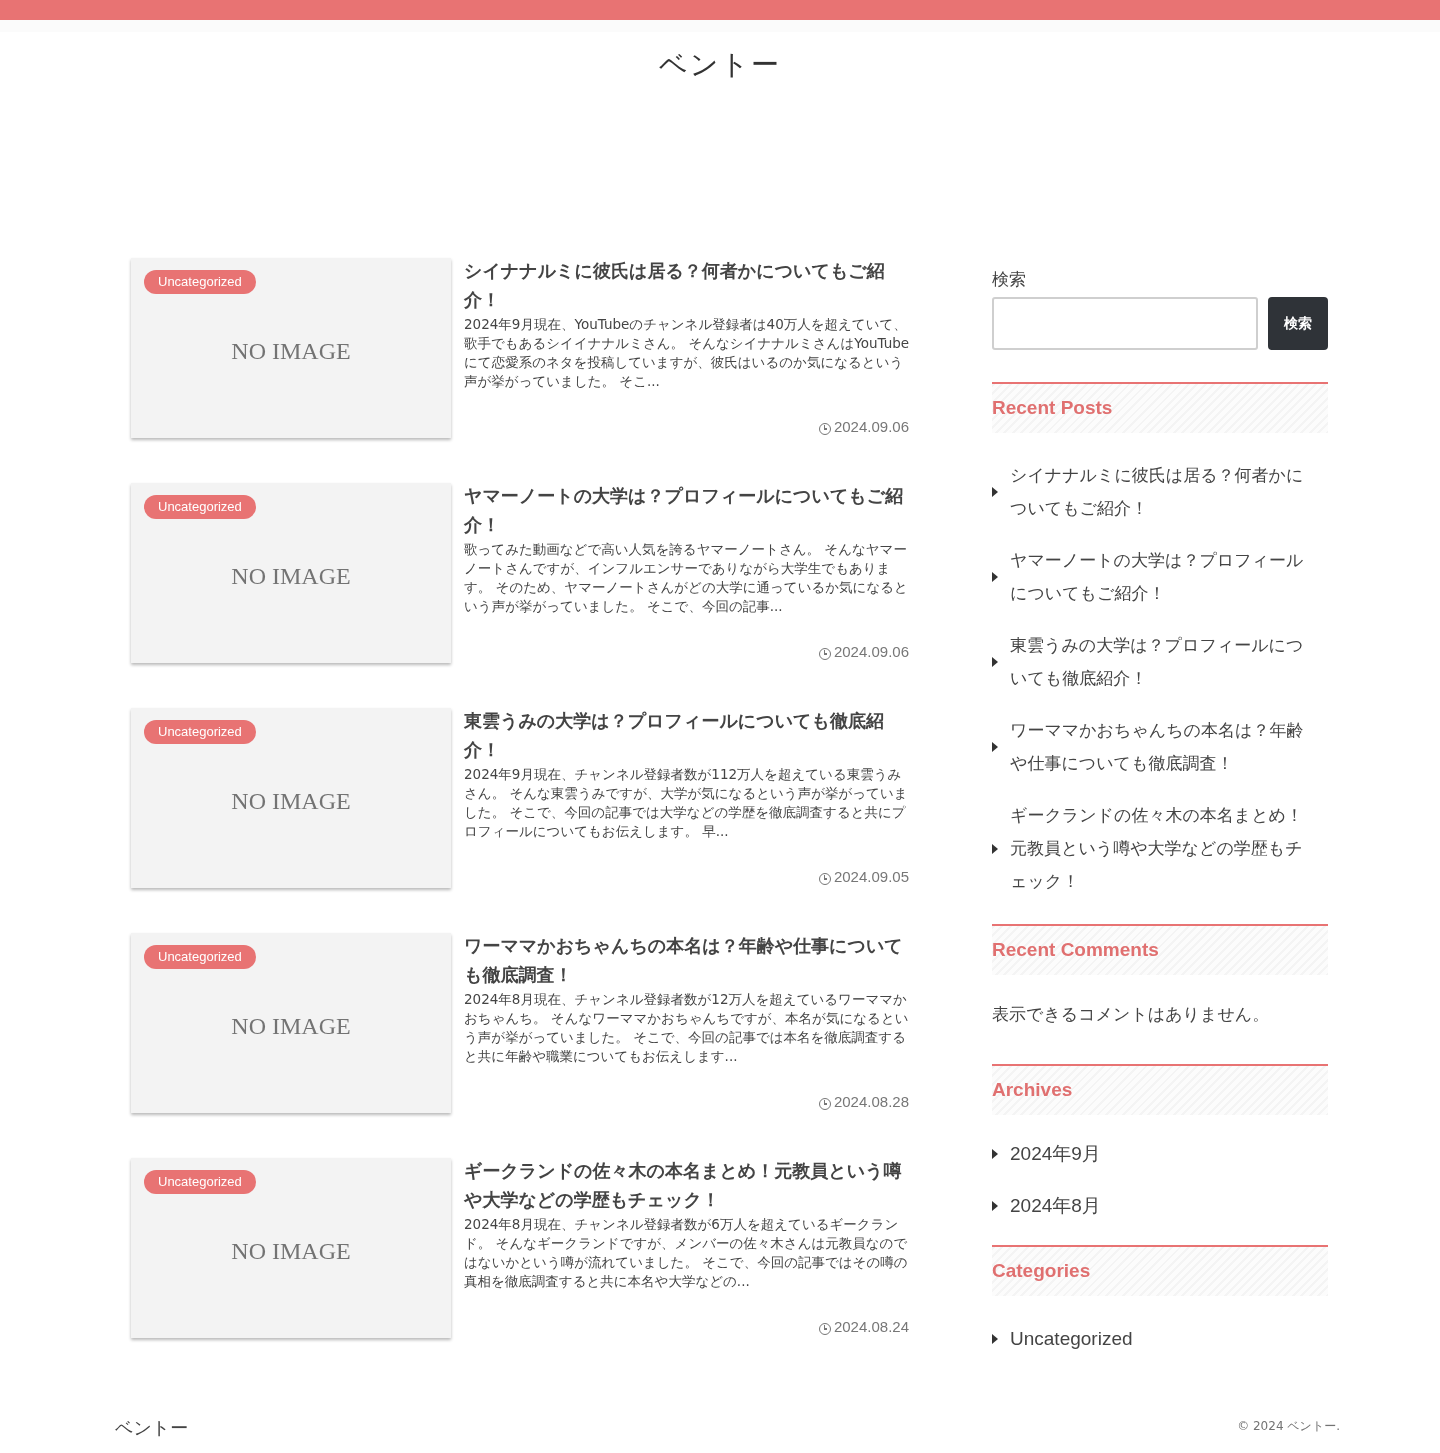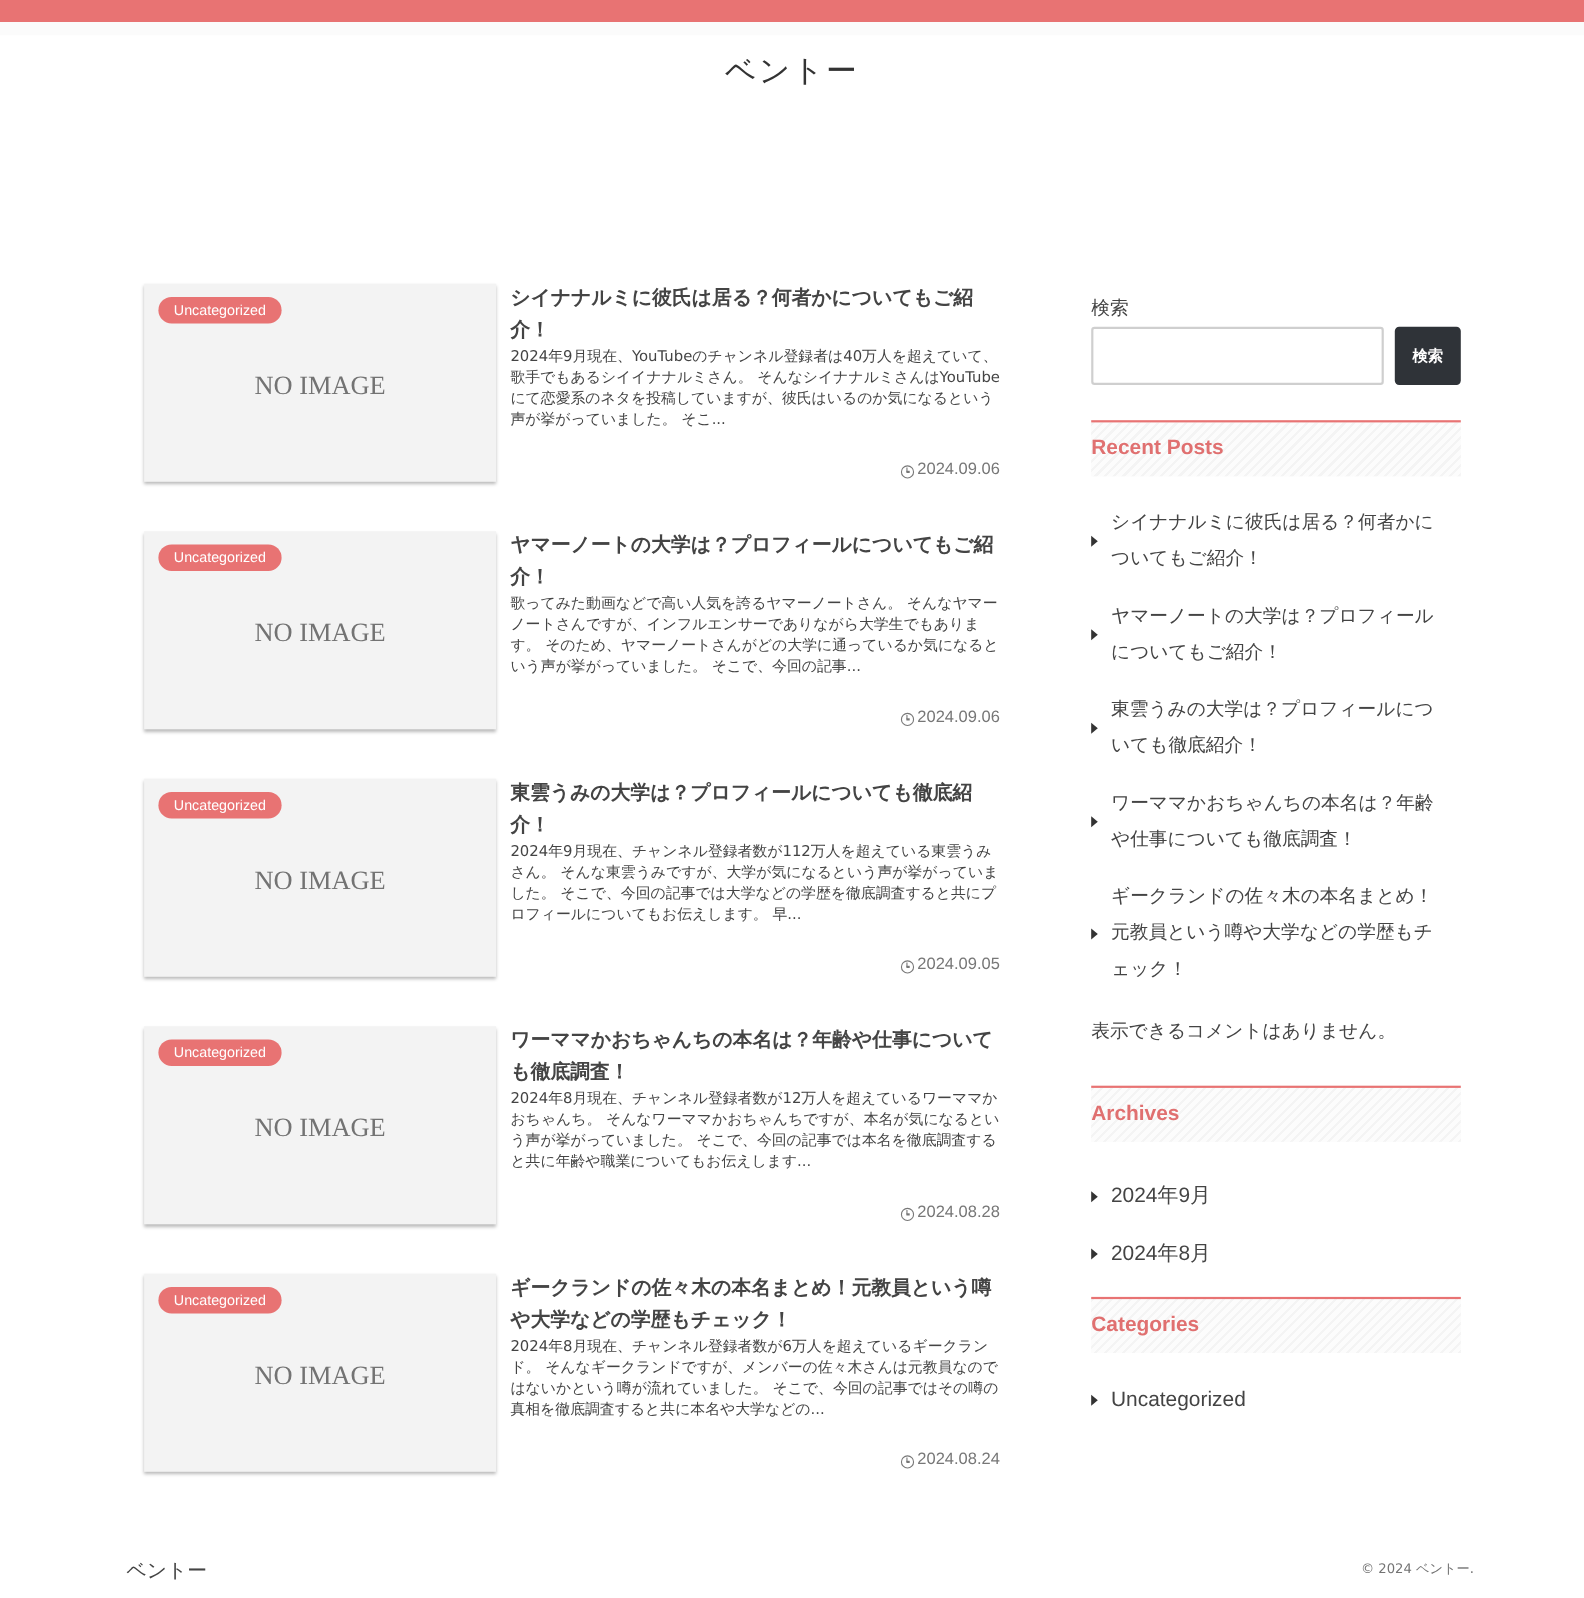--- a/index.html
+++ b/index.html
@@ -316,26 +316,27 @@
       <ul class="widget-list recent-list" style="margin-top:26px; width:326px;">
         <li><span class="tri"></span><span>シイナナルミに彼氏は居る？何者かについてもご紹介！</span></li>
         <li><span class="tri"></span><span>ヤマーノートの大学は？プロフィールについてもご紹介！</span></li>
         <li><span class="tri"></span><span>東雲うみの大学は？プロフィールについても徹底紹介！</span></li>
         <li><span class="tri"></span><span>ワーママかおちゃんちの本名は？年齢や仕事についても徹底調査！</span></li>
         <li><span class="tri"></span><span>ギークランドの佐々木の本名まとめ！元教員という噂や大学などの学歴もチェック！</span></li>
       </ul>
     </section>
 
     <section style="margin-top:26px;">
+      <h3 class="widget-header">Recent Comments</h3>
       <p class="no-comments" style="margin-top:28px;">表示できるコメントはありません。</p>
     </section>
 
     <section style="margin-top:38px;">
       <h3 class="widget-header">Archives</h3>
-      <ul class="widget-list archive-list" style="margin-top:33px;">
+      <ul class="widget-list archive-list" style="margin-top:22px;">
         <li><span class="tri"></span><span>2024年9月</span></li>
         <li><span class="tri"></span><span>2024年8月</span></li>
       </ul>
     </section>
 
     <section style="margin-top:23px;">
       <h3 class="widget-header">Categories</h3>
       <ul class="widget-list cat-list" style="margin-top:26px;">
         <li><span class="tri"></span><span>Uncategorized</span></li>
       </ul>

